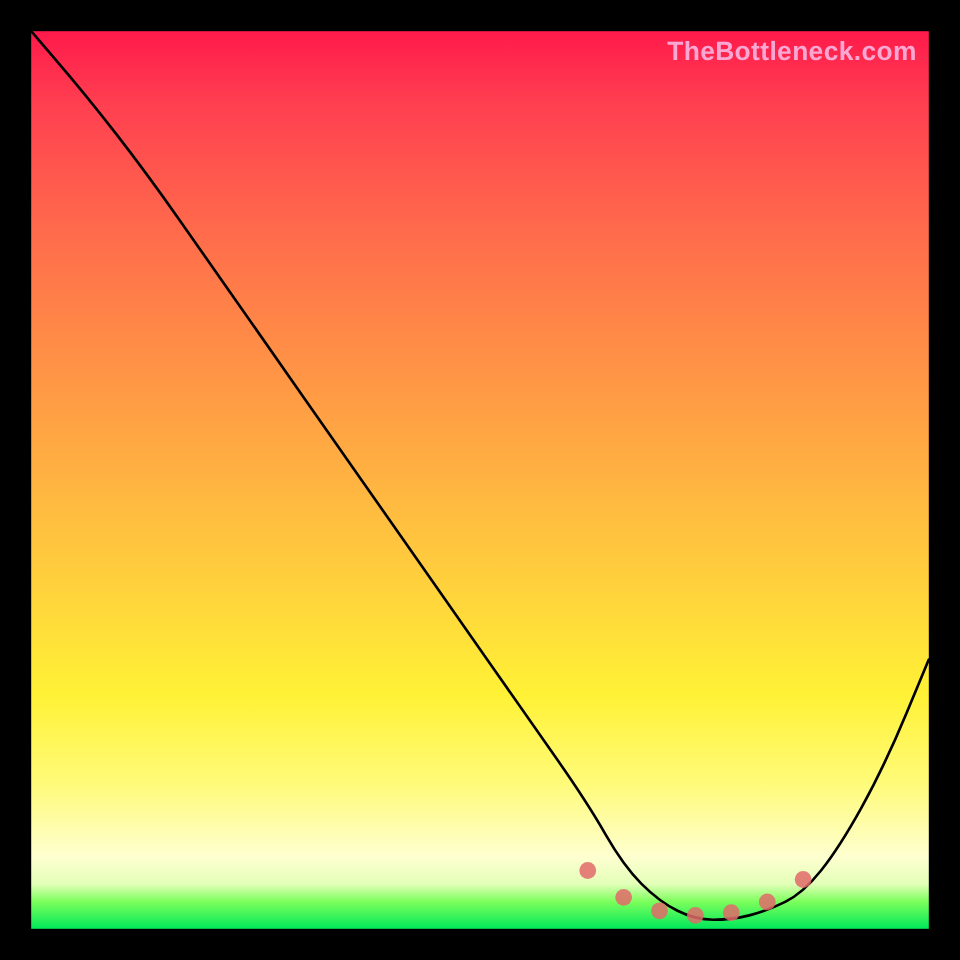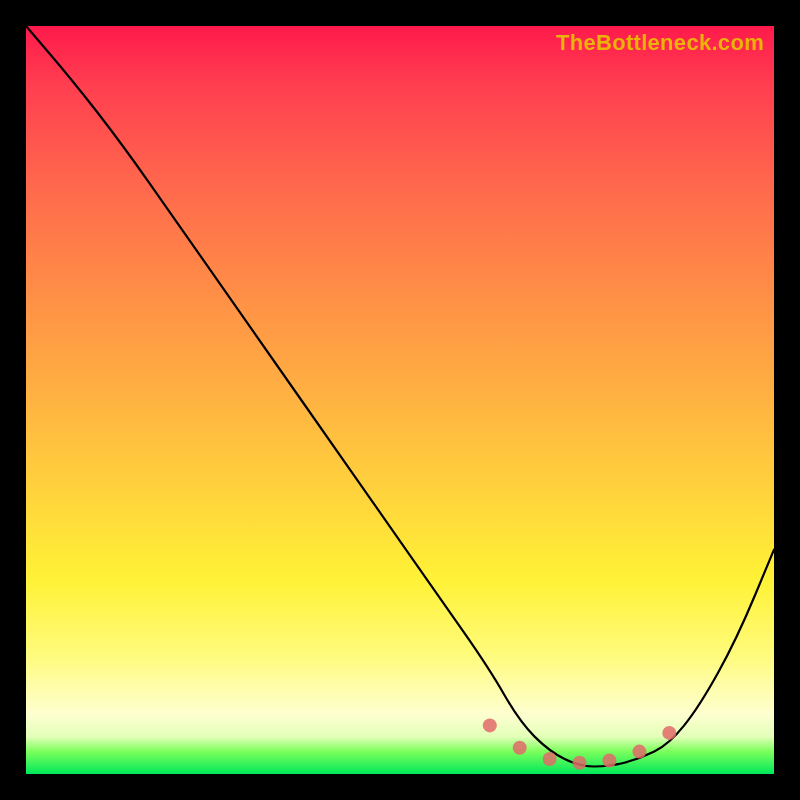--- a/index.html
+++ b/index.html
@@ -46,21 +46,21 @@
       #7bff5c 97%,
       #00e85a 100%
     );
   }
   .watermark {
     position: absolute;
     top: 4px;
     right: 10px;
     font-size: 22px;
     font-weight: 600;
-    color: #eab308;
+    color: #f9a8d4;
     letter-spacing: 0.3px;
     user-select: none;
   }
   svg.curve {
     position: absolute;
     left: 0;
     top: 0;
     width: 100%;
     height: 100%;
     overflow: visible;

